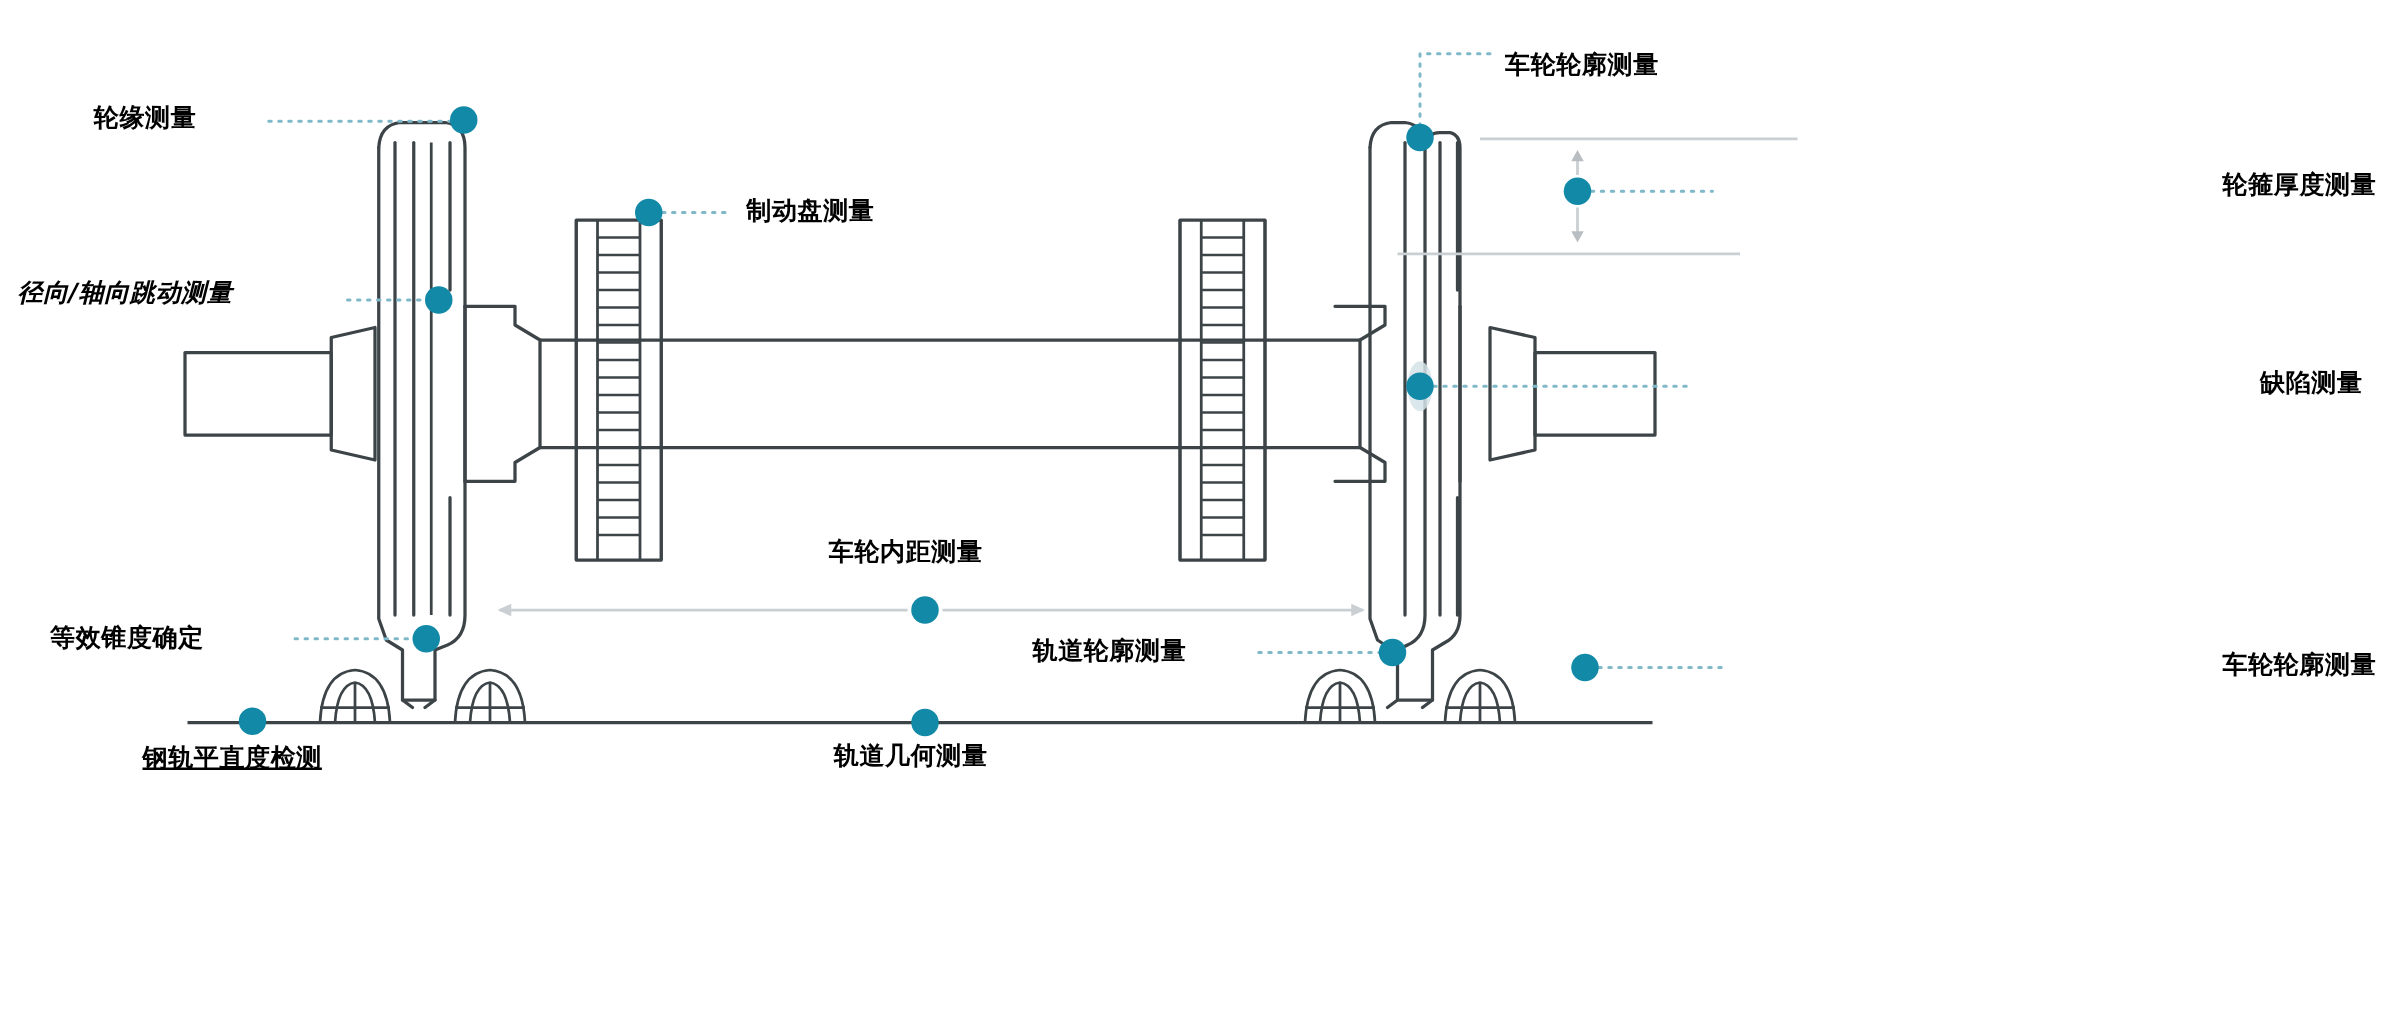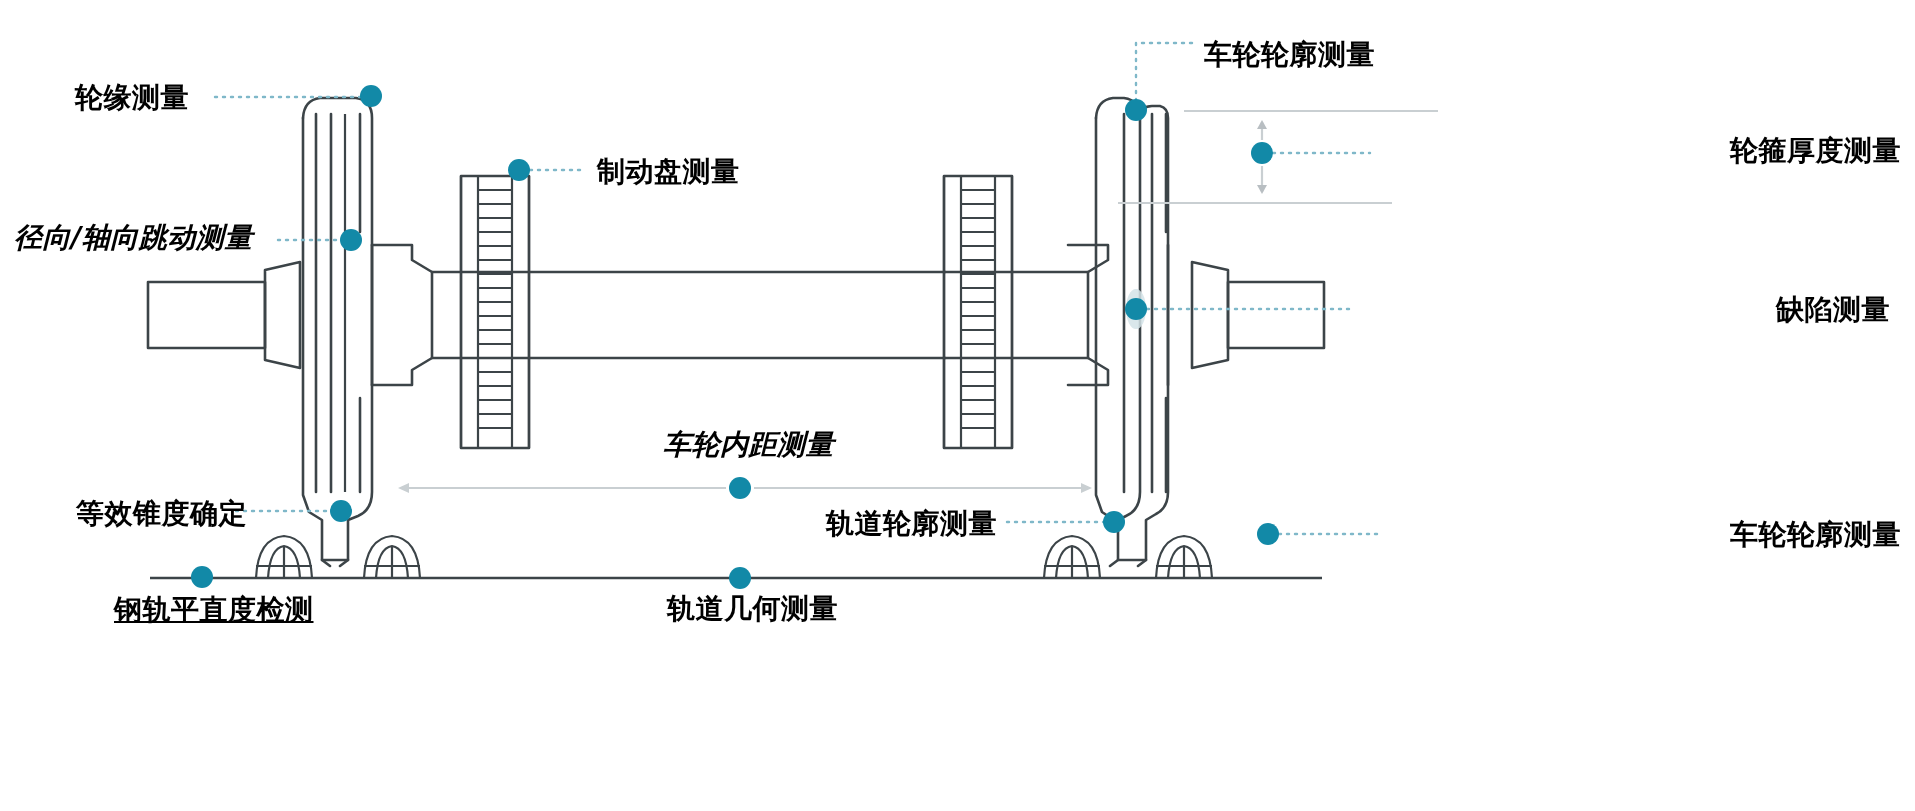--- a/index.html
+++ b/index.html
@@ -22,21 +22,21 @@
   }
   #diagram-svg {
     position: absolute;
     left: 0; top: 0;
     width: 1915px;
     height: 811px;
   }
   .label {
     position: absolute;
     font-family: "DejaVu Sans", "Liberation Sans", sans-serif;
-    font-size: 28px;
+    font-size: 20px;
     font-weight: 700;
     color: #000000;
     white-space: nowrap;
     letter-spacing: 0.5px;
     line-height: 1;
   }
   .label.right-anchor { transform: translateX(-100%); }
 </style>
 </head>
 <body>
@@ -229,21 +229,21 @@
       </g>
   </svg>
 
   <div id="labels">
       <div class="label" style="left: 75px; top: 84px;">轮缘测量</div>
       <div class="label" style="left: 14px; top: 224px; font-style: italic;">径向/轴向跳动测量</div>
       <div class="label" style="left: 597px; top: 158px;">制动盘测量</div>
       <div class="label" style="left: 1204px; top: 41px;">车轮轮廓测量</div>
       <div class="label right-anchor" style="left: 1901px; top: 137px;">轮箍厚度测量</div>
       <div class="label right-anchor" style="left: 1890px; top: 296px;">缺陷测量</div>
-      <div class="label" style="left: 40px; top: 500px; margin-left: 36px;">等效锥度确定</div>
-      <div class="label" style="left: 663px; top: 431px; font-style: italic;">车轮内距测量</div>
+      <div class="label" style="left: 40px; top: 500px;">等效锥度确定</div>
+      <div class="label" style="left: 663px; top: 431px;">车轮内距测量</div>
       <div class="label" style="left: 826px; top: 510px;">轨道轮廓测量</div>
       <div class="label right-anchor" style="left: 1901px; top: 521px;">车轮轮廓测量</div>
       <div class="label" style="left: 114px; top: 596px; text-decoration: underline;">钢轨平直度检测</div>
       <div class="label" style="left: 667px; top: 595px; font-family: Liberation Serif, serif;">轨道几何测量</div>
     </div>
 
 </div>
 
 </body></html>

